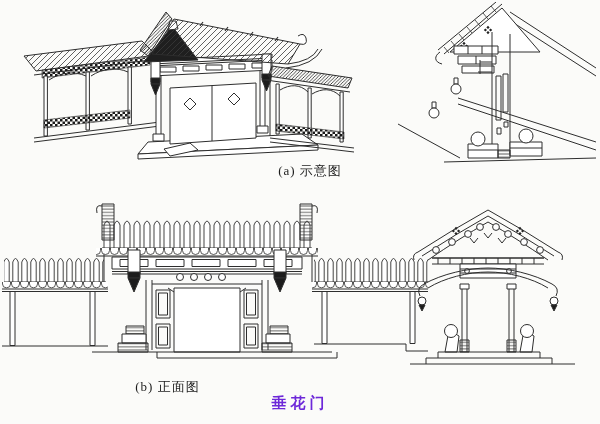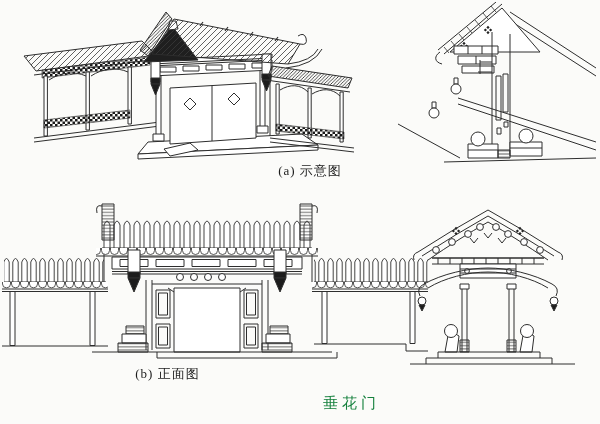--- a/index.html
+++ b/index.html
@@ -11,21 +11,21 @@
   }
   .stage{position:absolute;inset:0;padding-left:44px;}
   .fig{position:absolute;}
   .fig svg{display:block;}
   .fig-label{
     position:absolute;font-size:13px;letter-spacing:1px;
     text-align:center;color:#1c1c1c;white-space:nowrap;
   }
   .fig-caption{
     position:absolute;font-size:15px;letter-spacing:4px;
-    text-align:right;color:#15803d;white-space:nowrap;
+    text-align:center;color:#6d28d9;white-space:nowrap;font-weight:bold;
   }
   svg *{vector-effect:non-scaling-stroke;}
 </style>
 </head>
 <body>
 
 <div class="stage">
 
 <svg width="0" height="0" style="position:absolute" aria-hidden="true">
   <defs>
@@ -344,16 +344,16 @@
     <path d="M28,152 H130"></path>
     <path d="M28,152 V158 M130,152 V158"></path>
     <path d="M16,158 H142"></path>
     <path d="M16,158 V164 M142,158 V164"></path>
     <path d="M0,164 H165"></path>
   </g>
 </svg>
 </div>
 
 <div class="fig-label" style="left:240px;top:162px;width:140px;">(a) 示意图</div>
-<div class="fig-label" style="left:100px;top:365px;width:135px;">(b) 正面图</div>
+<div class="fig-label" style="left:100px;top:378px;width:135px;">(b) 正面图</div>
 <div class="fig-caption" style="left:220px;top:394px;width:160px;">垂花门</div>
 
 </div>
 
 </body></html>

